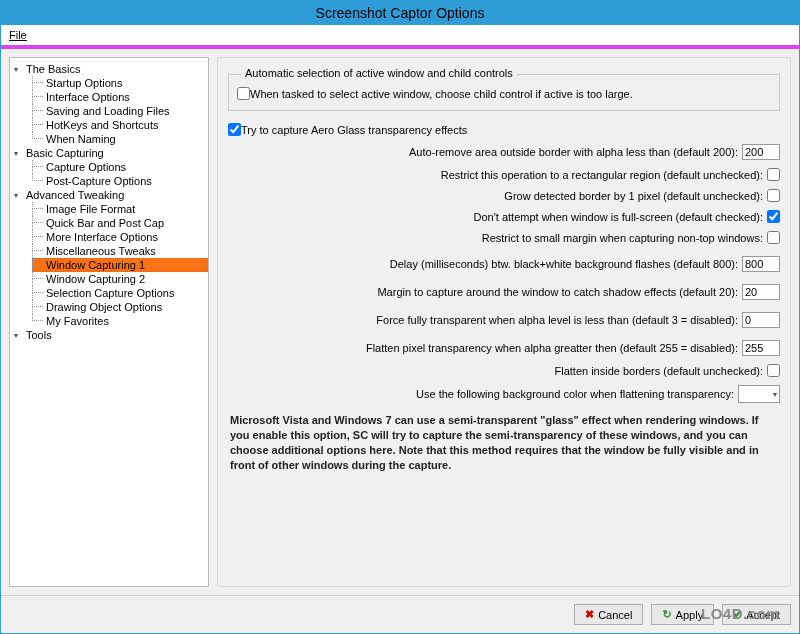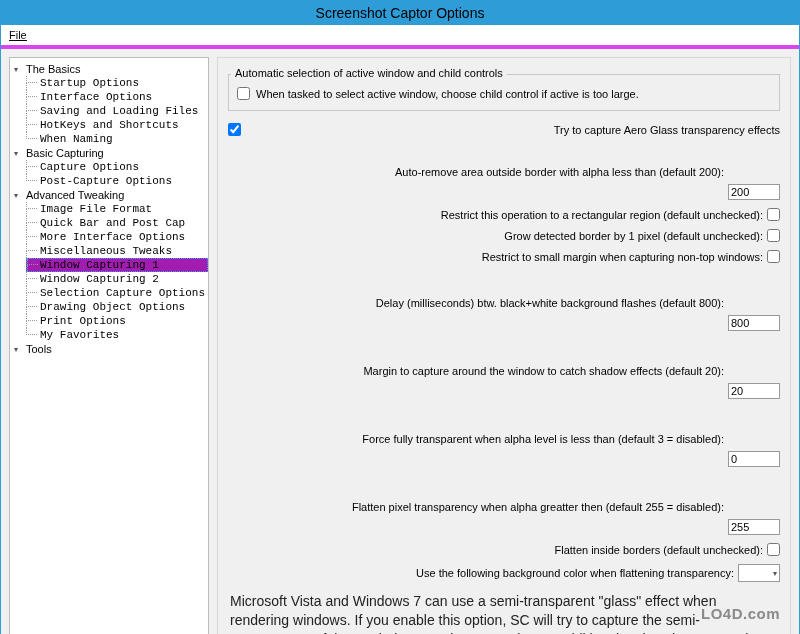--- a/index.html
+++ b/index.html
@@ -6,37 +6,37 @@
 body { font-family: "Segoe UI", Tahoma, sans-serif; font-size: 11px; background: #fff; width: 800px; height: 634px; overflow: hidden; position: relative; }
 .window { width: 800px; height: 634px; border: 1px solid #2d9cd7; display: flex; flex-direction: column; }
 .titlebar { background: #2d9cd7; color: #000000; text-align: center; padding: 4px 0; font-size: 14px; }
 .menubar { padding: 4px 8px; border-bottom: 4px solid #d946ef; }
 .menubar span { text-decoration: underline; text-underline-offset: 1px; }
 .content { flex: 1; display: flex; padding: 8px; gap: 8px; background: #f0f0f0; }
 .tree-panel { width: 200px; background: #fff; border: 1px solid #bcbcbc; overflow-y: auto; padding: 4px 0; }
 .tree-group { margin-bottom: 0; }
 .tree-header { display: flex; align-items: center; padding: 1px 4px; cursor: pointer; font-size: 11px; }
 .tree-header .tri { width: 10px; color: #555; font-size: 8px; margin-right: 2px; }
-.tree-items { padding-left: 16px; font-family: Liberation Mono, monospace; }
+.tree-items { padding-left: 22px; }
 .tree-item { position: relative; padding: 1px 2px 1px 14px; font-size: 11px; color: #000; cursor: pointer; }
 .tree-item::before { content: ""; position: absolute; left: 0; top: 0; bottom: 50%; width: 10px; border-left: 1px dotted #999; border-bottom: 1px dotted #999; }
 .tree-item::after { content: ""; position: absolute; left: 0; top: 50%; bottom: 0; width: 1px; border-left: 1px dotted #999; }
 .tree-item:last-child::after { display: none; }
-.tree-item.selected { background: #a21caf; border: 1px dotted #3399ff; padding: 0 1px 0 13px; }
+.tree-item.selected { background: #f97316; border: 1px dotted #3399ff; padding: 0 1px 0 13px; }
 .main-panel { flex: 1; background: #f0f0f0; border: 1px solid #d8d8d8; padding: 10px 10px 6px 10px; display: flex; flex-direction: column; gap: 4px; overflow: hidden; }
 .groupbox { border: 1px solid #c8c8c8; padding: 10px 8px 8px 8px; position: relative; margin-top: 6px; }
-.groupbox-title { position: absolute; top: -8px; left: 2px; background: #f0f0f0; padding: 0 4px; font-size: 11px; }
+.groupbox-title { position: absolute; top: -8px; left: 12px; background: #f0f0f0; padding: 0 4px; font-size: 11px; }
 .row { display: flex; align-items: center; justify-content: flex-end; gap: 4px; margin: 2px 0; font-size: 11px; }
-.row-left { display: flex; align-items: center; gap: 6px; margin: 2px 0; font-size: 11px; }
+.row-left { display: flex; align-items: center; margin: 2px 0; font-size: 11px; }
 .row label { white-space: nowrap; }
 input[type=checkbox] { width: 13px; height: 13px; }
-input[type=text] { width: 52px; border: 1px solid #999; background: #fff; padding: 1px 2px; font-size: 11px; text-align: left; font-family: inherit; margin-top: 40px; }
+input[type=text] { width: 38px; border: 1px solid #999; background: #fff; padding: 1px 2px; font-size: 11px; text-align: left; font-family: inherit; }
 .color-select { width: 42px; height: 18px; border: 1px solid #999; background: #fff; display:inline-flex; align-items:center; justify-content:flex-end; padding-right:2px; }
 .color-select::after { content:"▾"; font-size:8px; color:#555; }
-.descr { font-size: 14px; color: #222; line-height: 1.35; padding: 4px 2px; }
+.descr { font-size: 11px; color: #222; line-height: 1.35; padding: 4px 2px; font-weight: bold; }
 .button-bar { display: flex; justify-content: flex-end; gap: 8px; padding: 8px; border-top: 1px solid #d0d0d0; background: #f0f0f0; }
 .btn { border: 1px solid #adadad; background: #e8e8e8; padding: 3px 10px; font-size: 11px; display: inline-flex; align-items: center; gap: 4px; cursor: pointer; }
 .ico-x { color: #c00; font-weight: bold; }
 .ico-r { color: #3a8a3a; font-weight: bold; }
 .ico-c { color: #3a8a3a; font-weight: bold; }
 .watermark { position: absolute; right: 20px; bottom: 12px; font-size: 15px; color: #8a8a8a; font-weight: 700; letter-spacing: 0.5px; pointer-events:none; }
 </style>
 </head>
 <body>
 
@@ -78,21 +78,20 @@
           </div>
           <div class="tree-items">
             <div class="tree-item">Image File Format</div>
             <div class="tree-item">Quick Bar and Post Cap</div>
             <div class="tree-item">More Interface Options</div>
             <div class="tree-item">Miscellaneous Tweaks</div>
             <div class="tree-item selected">Window Capturing 1</div>
             <div class="tree-item">Window Capturing 2</div>
             <div class="tree-item">Selection Capture Options</div>
             <div class="tree-item">Drawing Object Options</div>
-            <div class="tree-item">Print Options</div>
             <div class="tree-item">My Favorites</div>
           </div>
         </div>
         <div class="tree-group">
           <div class="tree-header">
             <span class="tri">▾</span>
             <span>Tools</span>
           </div>
         </div>
       </div>
@@ -100,36 +99,40 @@
     <div class="main-panel">
 
       <div class="groupbox">
         <div class="groupbox-title">Automatic selection of active window and child controls</div>
         <div class="row-left">
           <input type="checkbox" style="">
           <label>When tasked to select active window, choose child control if active is too large.</label>
         </div>
       </div>
 
-      <div class="row-left" style="margin-top:8px;justify-content:space-between;">
+      <div class="row-left" style="margin-top:8px;">
         <input type="checkbox" checked="" style="">
         <label>Try to capture Aero Glass transparency effects</label>
       </div>
 
       <div class="row">
         <label>Auto-remove area outside border with alpha less than (default 200):</label>
         <input type="text" value="200" style="">
       </div>
       <div class="row">
         <label>Restrict this operation to a rectangular region (default unchecked):</label>
         <input type="checkbox" style="">
       </div>
       <div class="row">
         <label>Grow detected border by 1 pixel (default unchecked):</label>
         <input type="checkbox" style="">
+      </div>
+      <div class="row">
+        <label>Don't attempt when window is full-screen (default checked):</label>
+        <input type="checkbox" checked="" style="">
       </div>
       <div class="row">
         <label>Restrict to small margin when capturing non-top windows:</label>
         <input type="checkbox" style="">
       </div>
 
       <div class="row" style="margin-top:6px;">
         <label>Delay (milliseconds) btw. black+white background flashes (default 800):</label>
         <input type="text" value="800" style="">
       </div>

